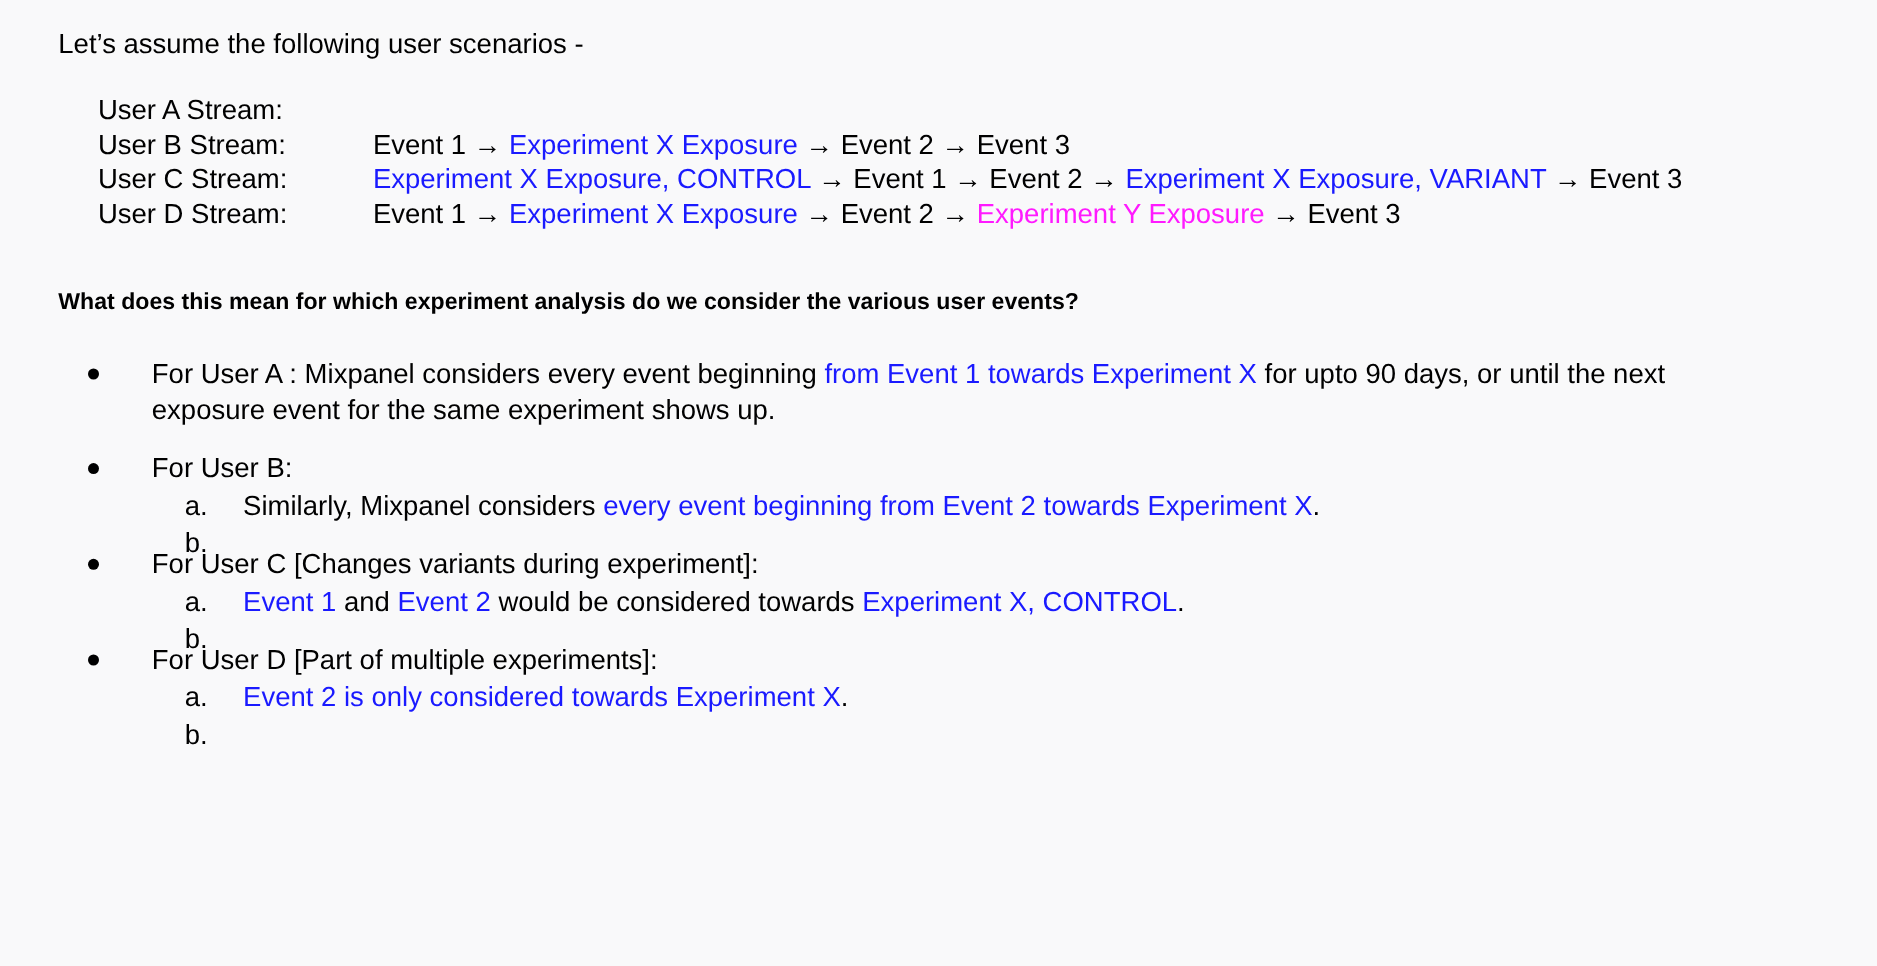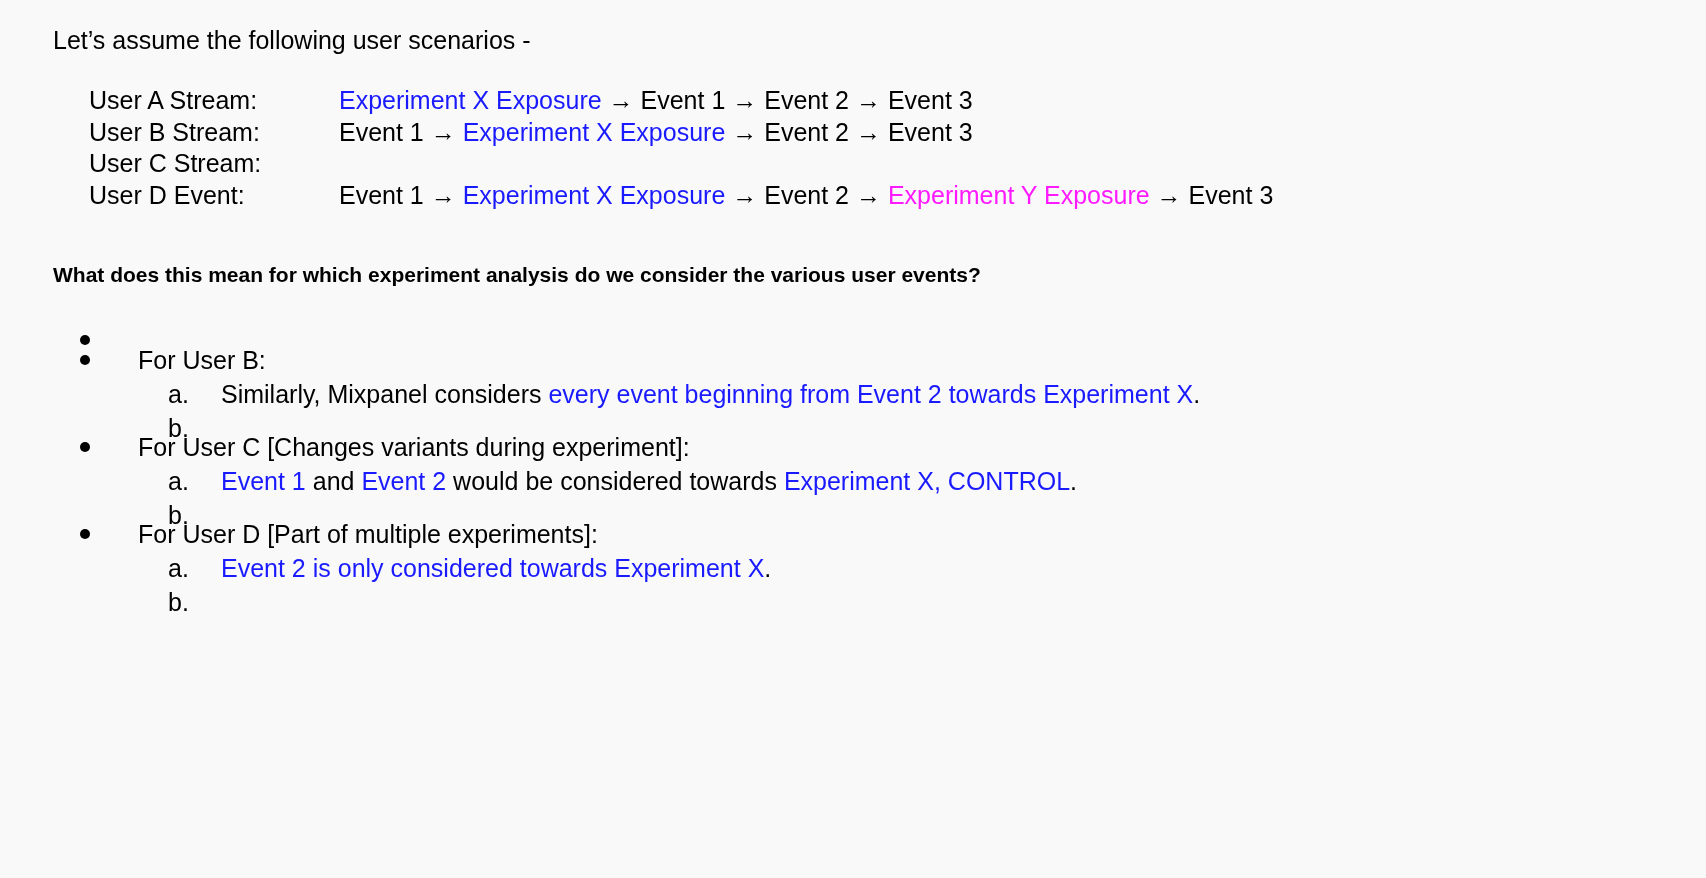--- a/index.html
+++ b/index.html
@@ -119,44 +119,45 @@
 
 <div class="page">
 
   <div class="intro-line">Let’s assume the following user scenarios -</div>
 
   <div class="spacer-1"></div>
 
   <div class="streams" id="streams-root">
       <div class="stream-row">
         <span class="stream-label">User A Stream:</span>
-        <span class="stream-flow"><span class="blue">Experiment X Exposure</span><span> → </span><span>Event 1</span><span> → </span><span>Event 2</span><span> → </span><span>Event 3</span></span>
       </div>
       <div class="stream-row">
         <span class="stream-label">User B Stream:</span>
         <span class="stream-flow"><span>Event 1</span><span> → </span><span class="blue">Experiment X Exposure</span><span> → </span><span>Event 2</span><span> → </span><span>Event 3</span></span>
       </div>
       <div class="stream-row">
         <span class="stream-label">User C Stream:</span>
+        <span class="stream-flow"><span class="blue">Experiment X Exposure, CONTROL</span><span> → </span><span>Event 1</span><span> → </span><span>Event 2</span><span> → </span><span class="blue">Experiment X Exposure, VARIANT</span><span> → </span><span>Event 3</span></span>
       </div>
       <div class="stream-row">
-        <span class="stream-label">User D Event:</span>
+        <span class="stream-label">User D Stream:</span>
         <span class="stream-flow"><span>Event 1</span><span> → </span><span class="blue">Experiment X Exposure</span><span> → </span><span>Event 2</span><span> → </span><span class="magenta">Experiment Y Exposure</span><span> → </span><span>Event 3</span></span>
       </div>
     </div>
 
   <div class="spacer-2"></div>
 
   <div class="question">What does this mean for which experiment analysis do we consider the various user events?</div>
 
   <div class="spacer-3"></div>
 
   <div class="bullet-block" id="bullets-root">
       <div class="bullet">
         <span class="dot"></span>
+        <span class="bullet-text"><span>For User A : Mixpanel considers every event beginning </span><span class="blue">from Event 1 towards Experiment X</span><span> for upto 90 days, or until the next exposure event for the same experiment shows up.</span></span>
       </div>
       <div class="bullet-gap"></div>
       <div class="bullet">
         <span class="dot"></span>
         <span class="bullet-text"><span>For User B:</span></span>
       </div>
       <div class="sub-list">
         <div class="sub-item"><span class="marker">a.</span><span><span>Similarly, Mixpanel considers </span><span class="blue">every event beginning from Event 2 towards Experiment X</span><span>.</span></span></div>
         <div class="sub-item"><span class="marker">b.</span></div>
       </div>

